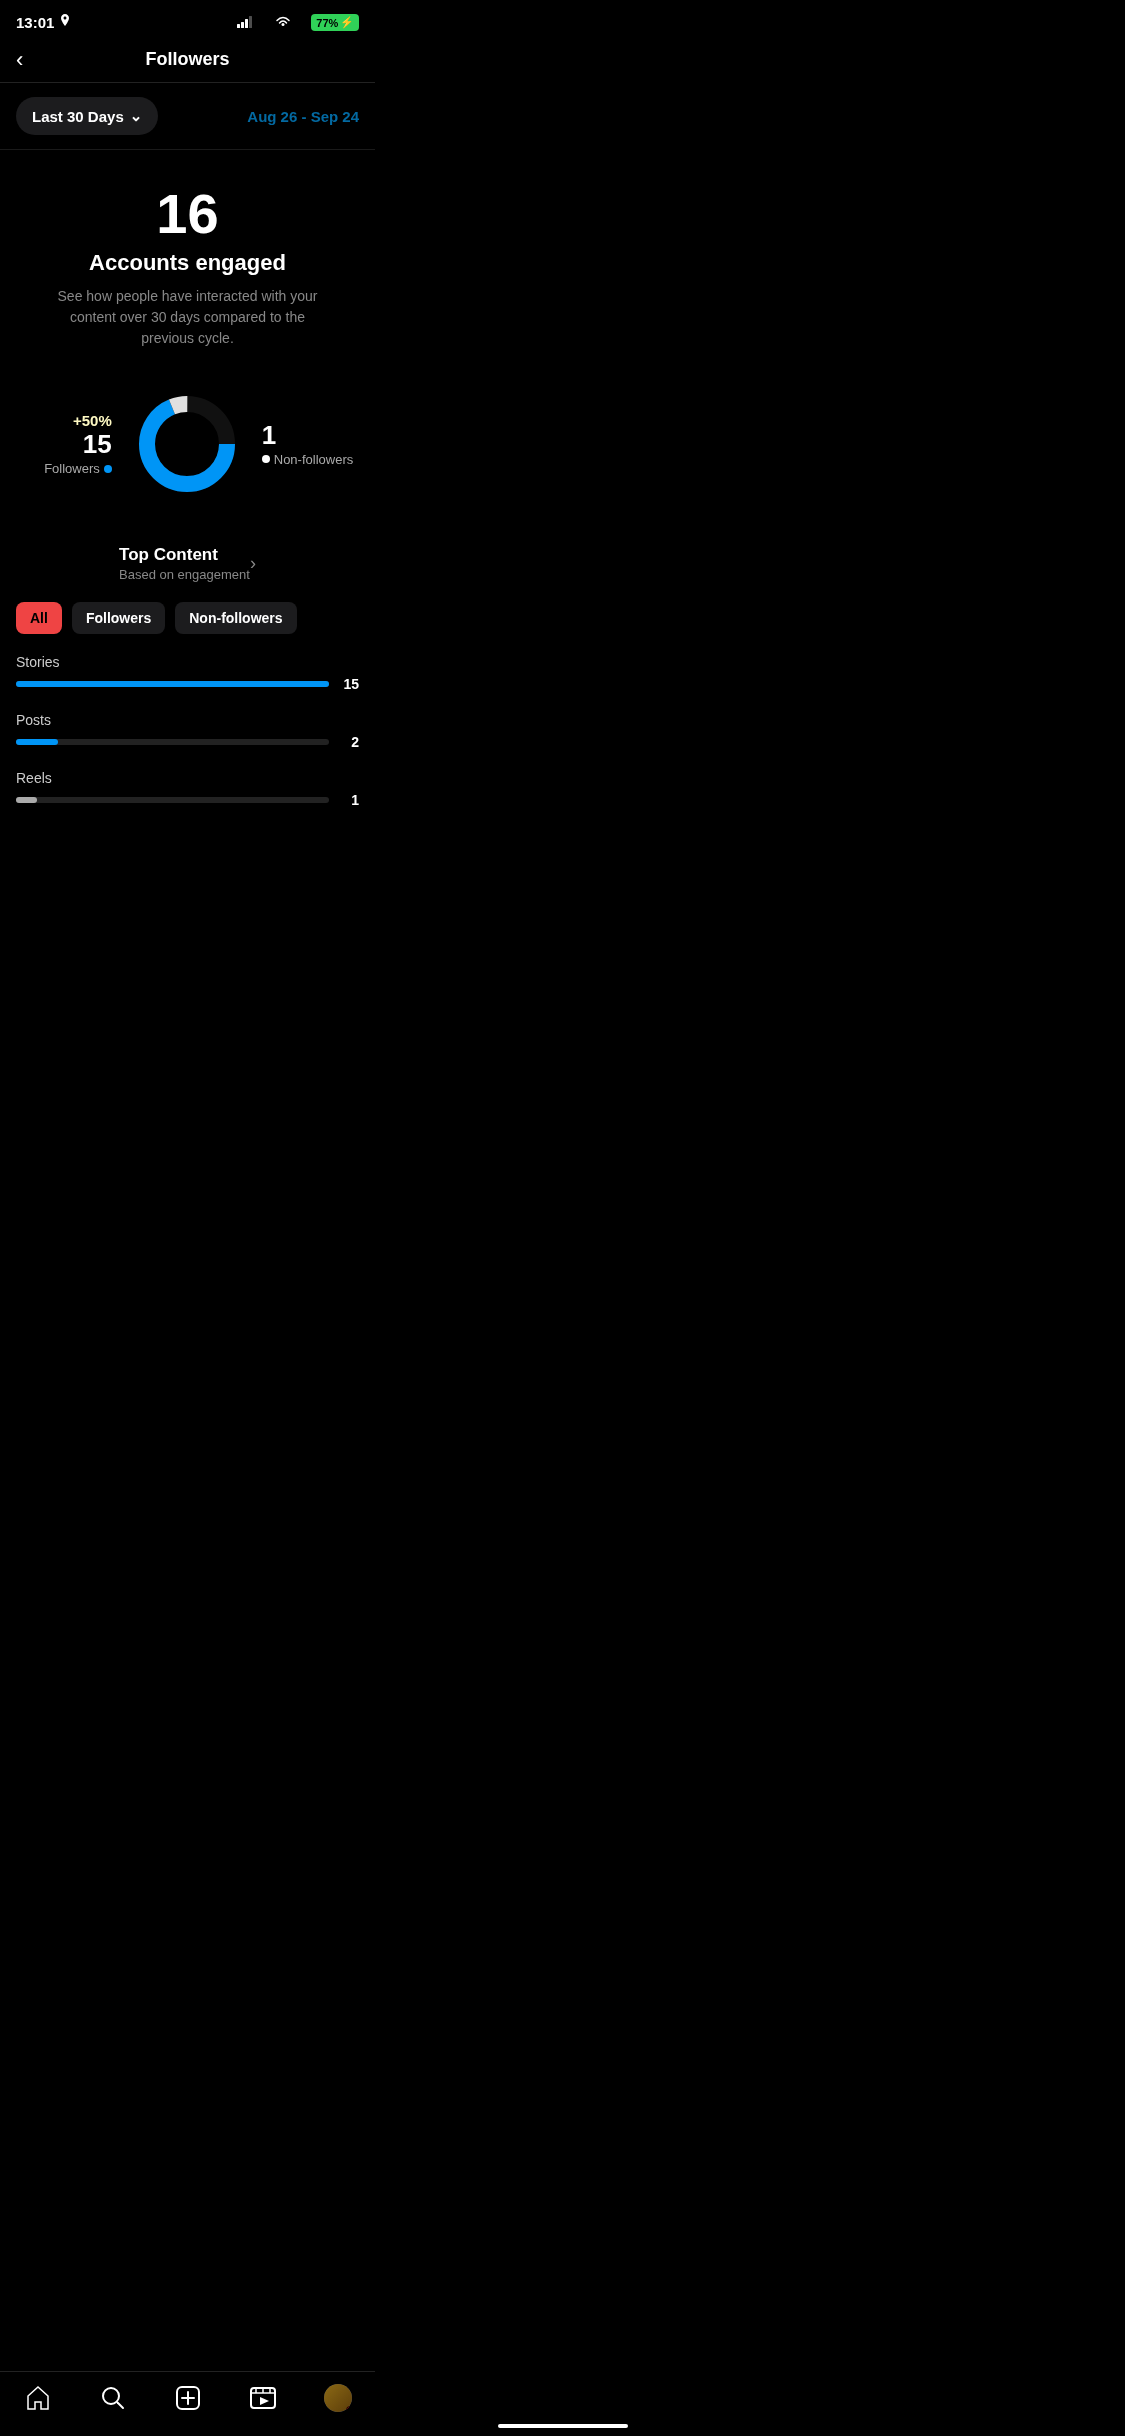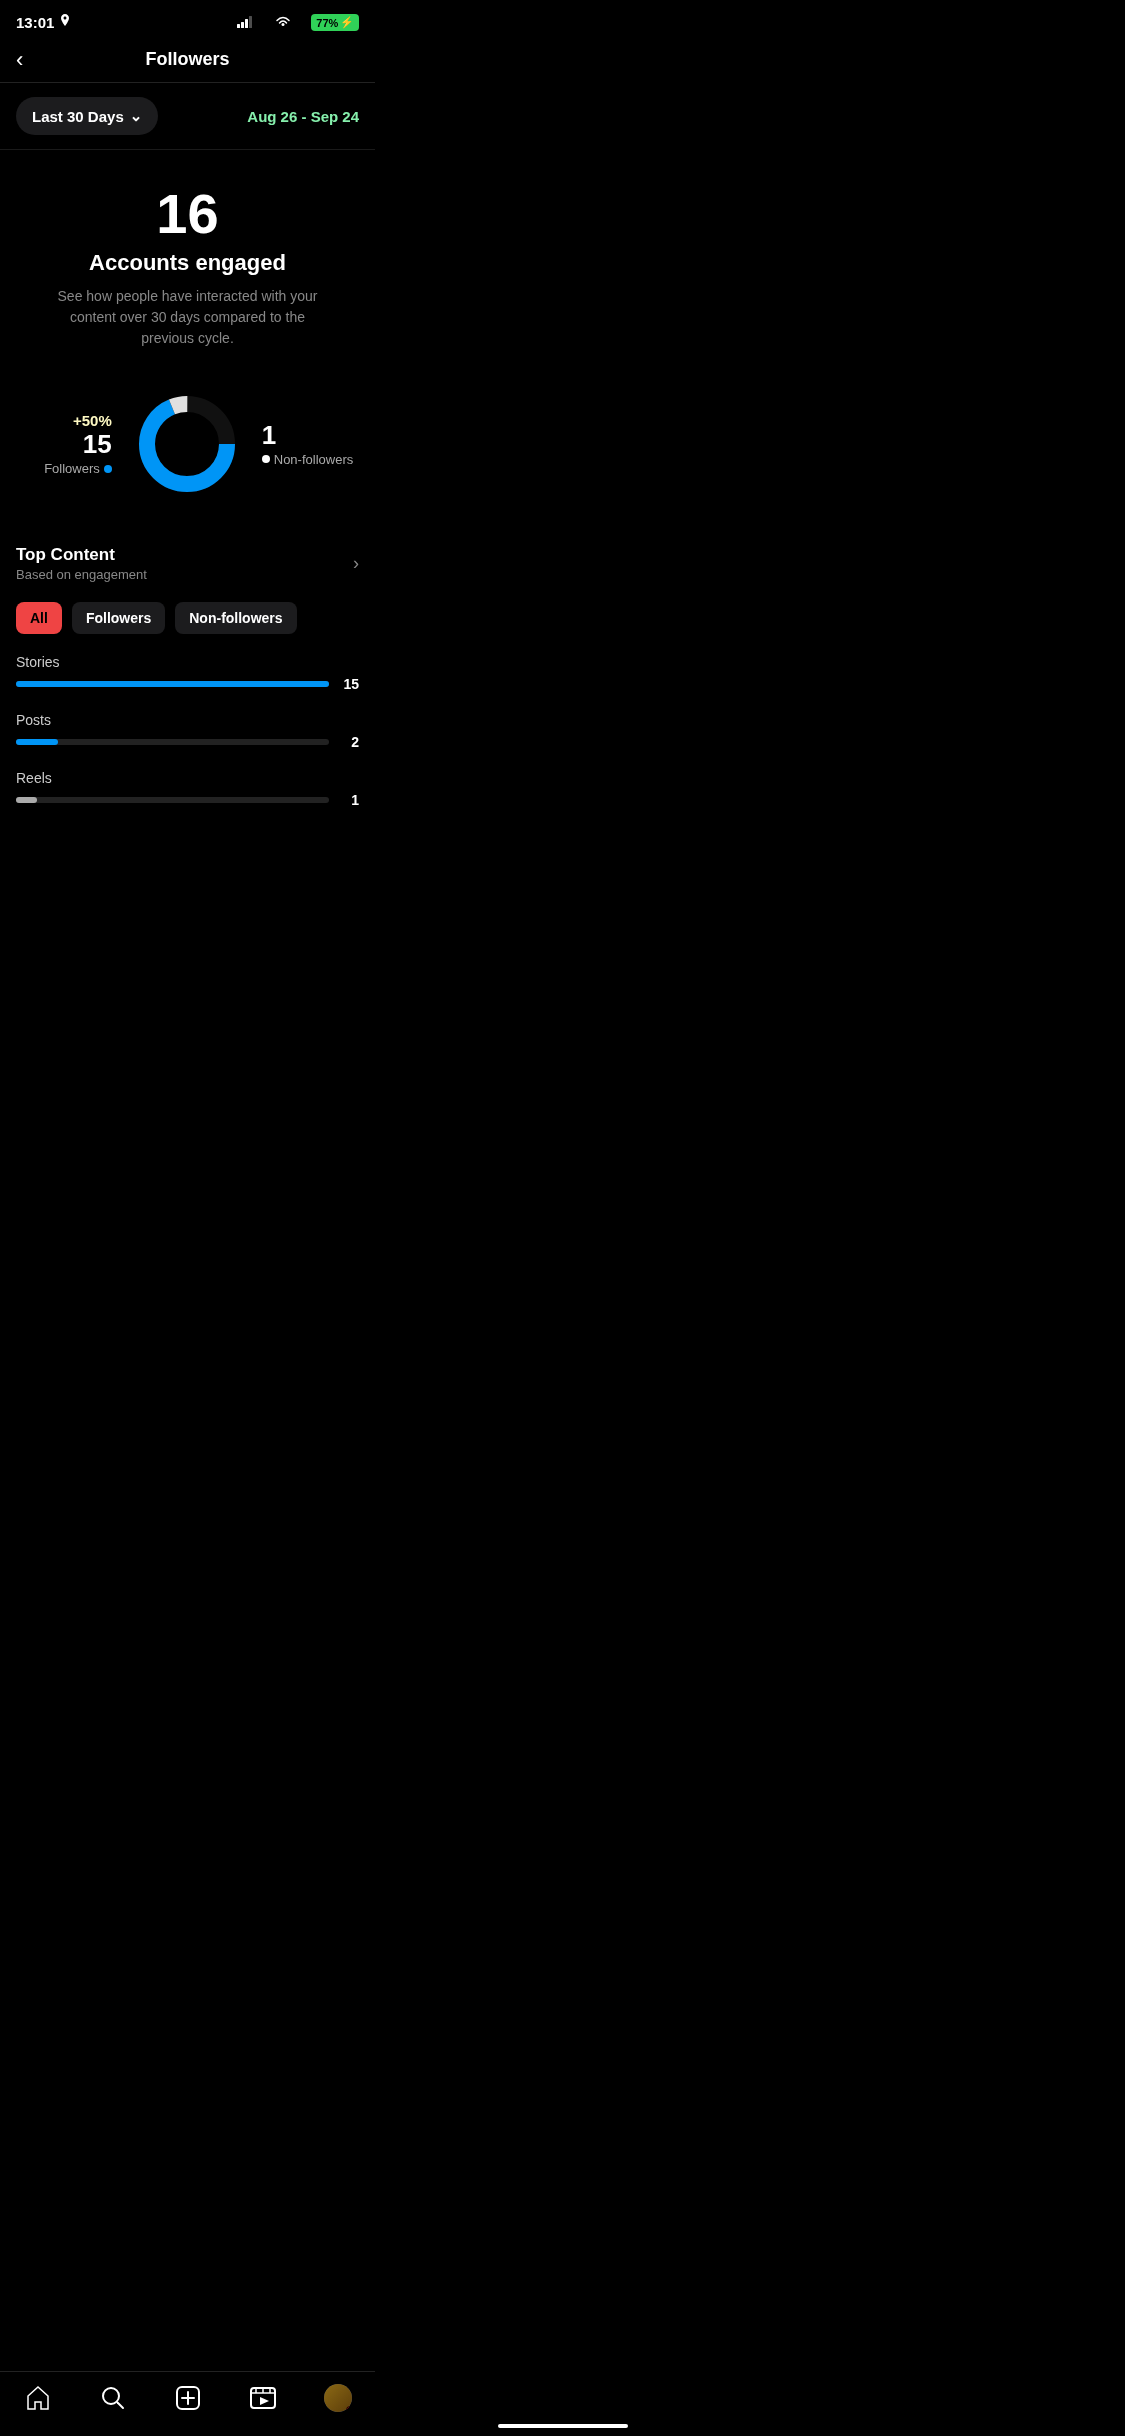--- a/index.html
+++ b/index.html
@@ -72,21 +72,21 @@
       color: #fff;
       font-size: 15px;
       font-weight: 600;
       padding: 10px 16px;
       cursor: pointer;
       display: flex; align-items: center; gap: 6px;
     }
     .date-range {
       font-size: 15px;
       font-weight: 600;
-      color: #86efac;
+      color: #0369a1;
     }
 
     
     .main-stats {
       text-align: center;
       padding: 36px 24px 20px;
     }
     .big-number {
       font-size: 56px;
       font-weight: 700;
@@ -172,21 +172,21 @@
     .non-followers-label {
       font-size: 13px;
       color: #aaa;
       display: flex; align-items: center; gap: 4px;
       margin-top: 4px;
     }
 
     
     .top-content-header {
       display: flex;
-      justify-content: space-between;
+      justify-content: center;
       align-items: center;
       padding: 16px 16px 4px;
     }
     .top-content-titles { }
     .top-content-title {
       font-size: 17px;
       font-weight: 700;
     }
     .top-content-sub {
       font-size: 13px;

